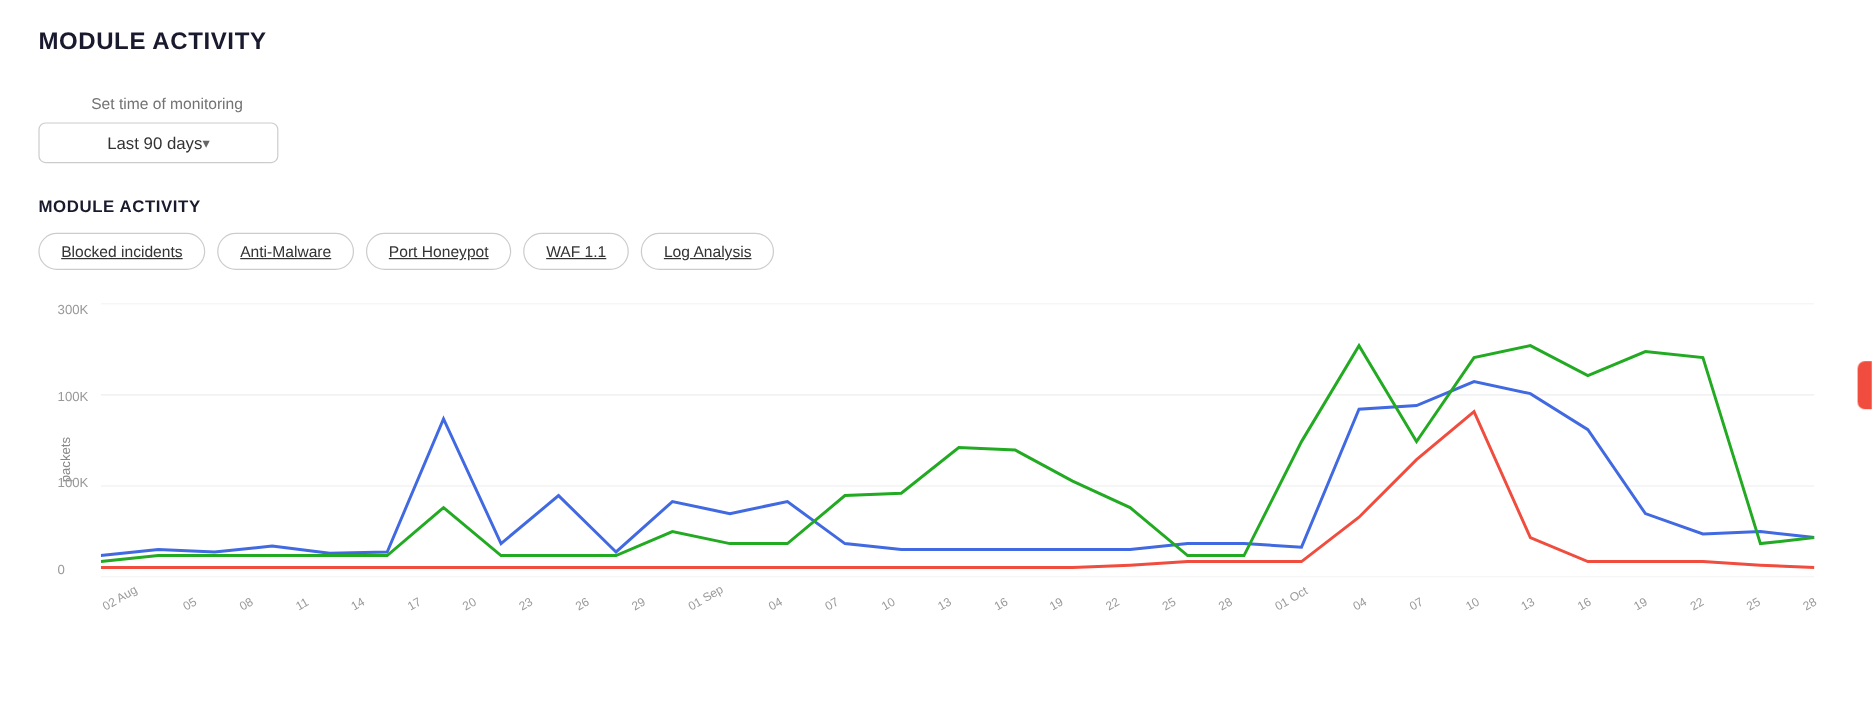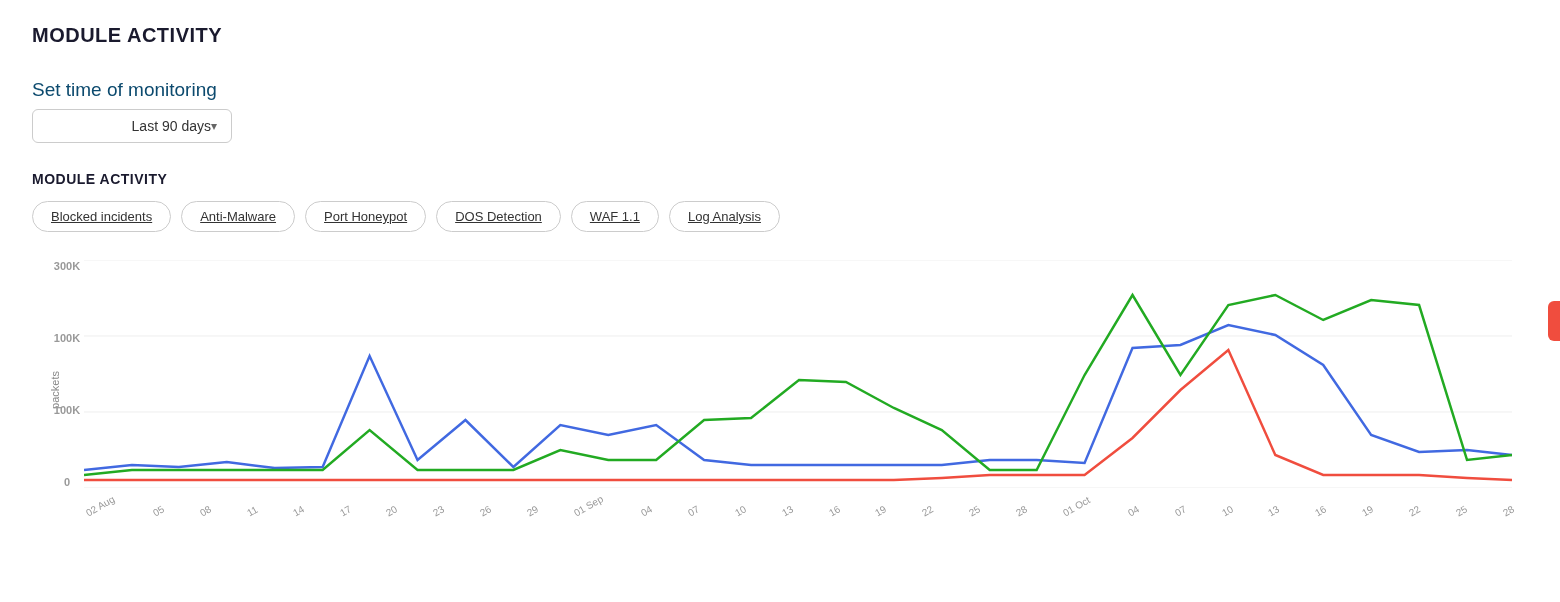--- a/index.html
+++ b/index.html
@@ -10,28 +10,29 @@
       padding: 24px 32px;
     }
     h1 {
       font-size: 20px;
       font-weight: 800;
       letter-spacing: 0.5px;
       color: #1a1a2e;
       margin-bottom: 32px;
     }
     .time-label {
-      font-size: 19px;
-      color: #0c4a6e;
+      font-size: 13px;
+      color: #737373;
       margin-bottom: 8px;
+      margin-left: 44px;
     }
     .time-select {
       display: flex;
       align-items: center;
-      justify-content: flex-end;
+      justify-content: center;
       border: 1px solid #ccc;
       border-radius: 6px;
       padding: 8px 14px;
       width: 200px;
       cursor: pointer;
       font-size: 14px;
       color: #333;
       background: #fff;
       margin-bottom: 28px;
     }
@@ -95,23 +96,22 @@
       bottom: 32px;
     }
     .y-axis-labels {
       position: absolute;
       left: 16px;
       top: 0;
       bottom: 32px;
       display: flex;
       flex-direction: column;
       justify-content: space-between;
-      align-items: center;
+      align-items: flex-start;
       width: 38px;
-      font-weight: bold;
     }
     .y-axis-labels span {
       font-size: 11px;
       color: #999;
     }
     .x-axis-labels {
       position: absolute;
       bottom: 0;
       left: 52px;
       right: 16px;
@@ -155,21 +155,20 @@
   <span>Last 90 days</span>
   <span class="chevron">▾</span>
 </div>
 
 <div class="section-title">MODULE ACTIVITY</div>
 
 <div class="tab-bar" id="tab-bar">
     <button class="tab-btn">Blocked incidents</button>
     <button class="tab-btn">Anti-Malware</button>
     <button class="tab-btn">Port Honeypot</button>
-    <button class="tab-btn">DOS Detection</button>
     <button class="tab-btn">WAF 1.1</button>
     <button class="tab-btn">Log Analysis</button>
   </div>
 
 <div class="chart-container">
   <div class="chart-y-label" style="position:absolute;left:4px;top:50%;transform:translateY(-50%) rotate(-90deg);font-size:11px;color:#888;">packets</div>
 
   <div class="y-axis-labels" id="y-axis-labels">
       <span>300K</span>
       <span>100K</span>

